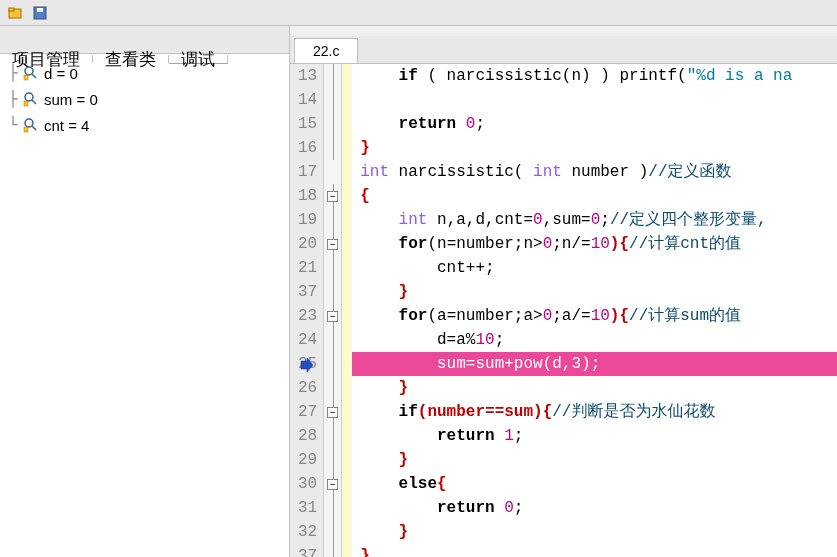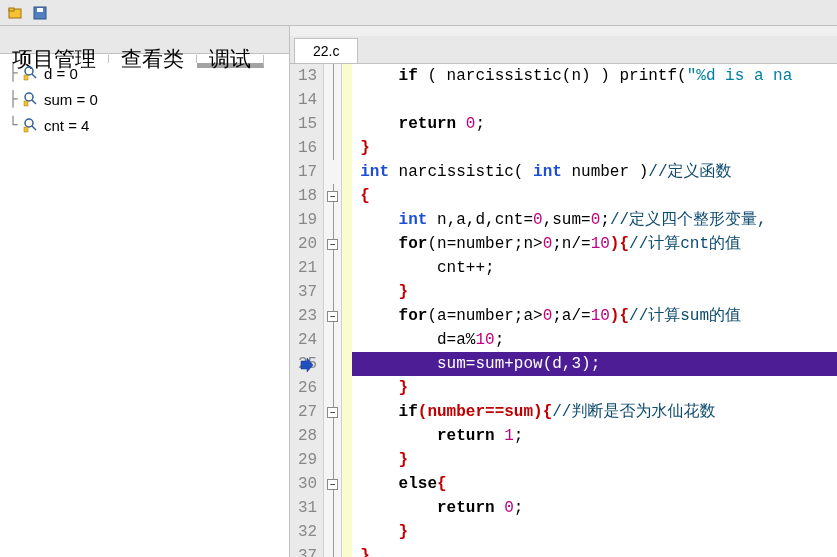--- a/index.html
+++ b/index.html
@@ -44,31 +44,31 @@
       flex-direction: column;
     }
     .tabs {
       display: flex;
       background: #e8e8e8;
       border-bottom: 1px solid #c0c0c0;
       height: 28px;
     }
     .tab {
       padding: 4px 12px;
-      font-size: 21px;
+      font-size: 17px;
       cursor: pointer;
       border-right: 1px solid #c0c0c0;
       display: flex;
       align-items: center;
       color: #000;
       margin-top: 29px;
     }
     .tab.active {
       background: #fff;
-      border-bottom: 5px solid #a3a3a3;
+      border-bottom: 1px solid #a3a3a3;
       margin-bottom: -1px;
     }
     .tree {
       padding: 6px 2px;
       flex: 1;
     }
     .tree-item {
       display: flex;
       align-items: center;
       padding: 4px 2px;
@@ -182,37 +182,37 @@
       flex: 1;
       white-space: pre;
       overflow: hidden;
     }
     .code-line {
       height: 24px;
       line-height: 24px;
       padding-left: 8px;
     }
     .code-line.highlighted {
-      background: #4c1d95;
+      background: #ec4899;
       color: #fff;
     }
     .code-line.highlighted .kw,
     .code-line.highlighted .fn,
     .code-line.highlighted .num,
     .code-line.highlighted .op,
     .code-line.highlighted .comment {
       color: #fff;
     }
     .kw { color: #000; font-weight: bold; text-align: right; }
     .fn { color: #000; }
     .num { color: #c00080; }
     .str { color: #0080a0; }
     .comment { color: #0c4a6e; }
     .brace { color: #c00000; font-weight: bold; }
-    .type { color: #1d4ed8; font-weight: bold; }
+    .type { color: #8b5cf6; font-weight: normal; }
     .curr-line-marker {
       position: absolute;
       left: 2px;
       top: 4px;
       width: 14px;
       height: 14px;
     }
   </style>
 </head>
 <body>

